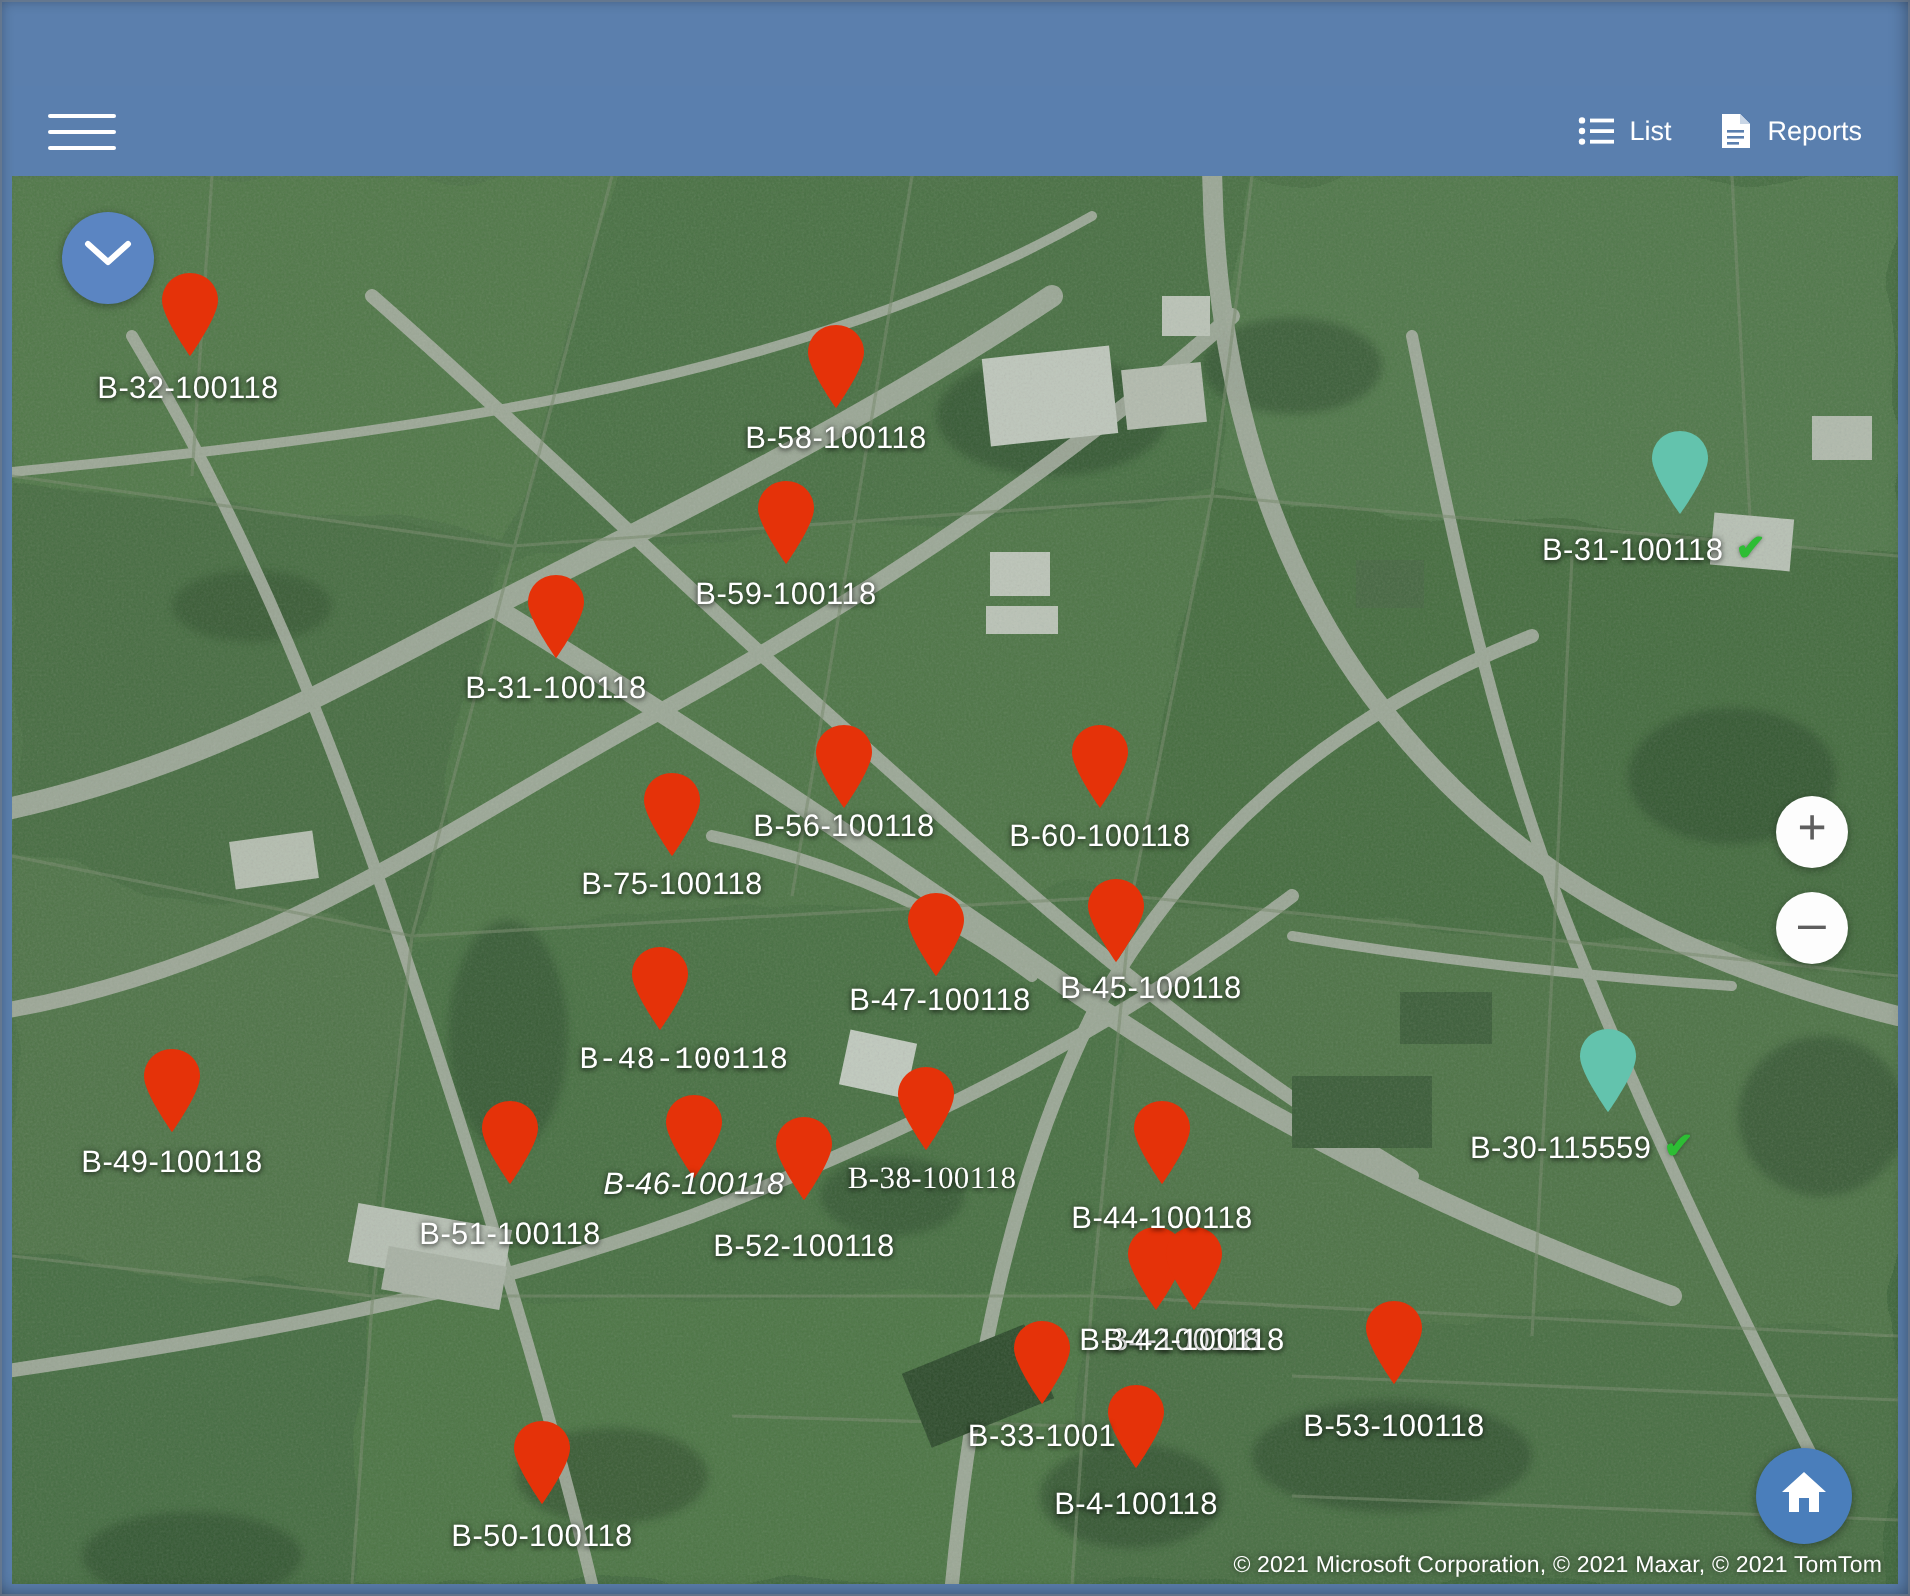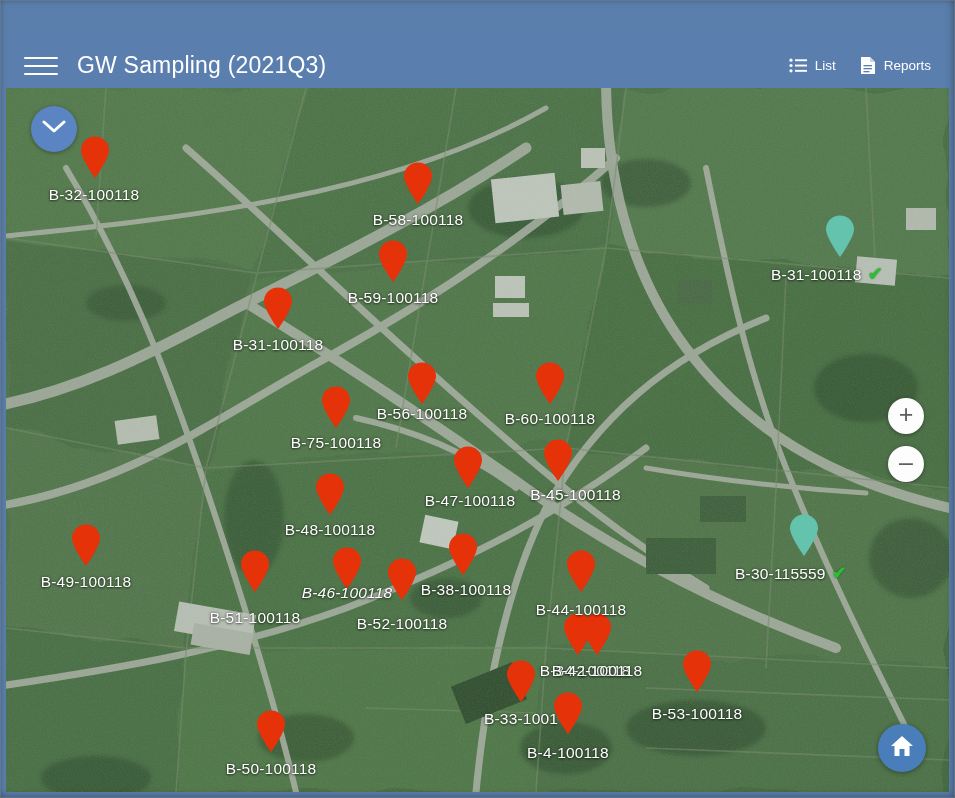--- a/index.html
+++ b/index.html
@@ -231,21 +231,20 @@
 
 <div id="app-window">
 
 
   <div id="appbar">
     <div class="hamburger">
       <span></span>
         <span></span>
         <span></span>
     </div>
-    <span class="page-title">GW Sampling (2021Q3)</span>
 
     <div class="appbar-actions">
       <div class="appbar-action">
         <span>
           <svg width="18" height="15" viewBox="0 0 18 15">
             <circle cx="2" cy="2.2" r="1.6" fill="#fff"></circle>
               <rect x="6" y="1.3" width="12" height="1.9" fill="#fff"></rect>
             <circle cx="2" cy="7.5" r="1.6" fill="#fff"></circle>
               <rect x="6" y="6.6" width="12" height="1.9" fill="#fff"></rect>
             <circle cx="2" cy="12.8" r="1.6" fill="#fff"></circle>
@@ -438,39 +437,39 @@
           <svg viewBox="0 0 30 42">
             <path d="M15 42 C15 42 1 22.5 1 14.2 C1 6.4 7.3 0.5 15 0.5 C22.7 0.5 29 6.4 29 14.2 C29 22.5 15 42 15 42 Z" fill="#e53209"></path>
           </svg>
         </div>
         <div class="site-label" style="left: 552px; top: 398px; padding-left: 35px;"><span>B-45-100118</span></div>
         <div class="pin" style="left: 324px; top: 427px;">
           <svg viewBox="0 0 30 42">
             <path d="M15 42 C15 42 1 22.5 1 14.2 C1 6.4 7.3 0.5 15 0.5 C22.7 0.5 29 6.4 29 14.2 C29 22.5 15 42 15 42 Z" fill="#e53209"></path>
           </svg>
         </div>
-        <div class="site-label" style="left: 324px; top: 433px;"><span>B-48-100118</span></div>
+        <div class="site-label" style="left: 336px; top: 433px; font-family: Liberation Mono, monospace;"><span>B-48-100118</span></div>
         <div class="pin" style="left: 80px; top: 478px;">
           <svg viewBox="0 0 30 42">
             <path d="M15 42 C15 42 1 22.5 1 14.2 C1 6.4 7.3 0.5 15 0.5 C22.7 0.5 29 6.4 29 14.2 C29 22.5 15 42 15 42 Z" fill="#e53209"></path>
           </svg>
         </div>
         <div class="site-label" style="left: 80px; top: 485px;"><span>B-49-100118</span></div>
         <div class="pin" style="left: 798px; top: 468px;">
           <svg viewBox="0 0 30 42">
             <path d="M15 42 C15 42 1 22.5 1 14.2 C1 6.4 7.3 0.5 15 0.5 C22.7 0.5 29 6.4 29 14.2 C29 22.5 15 42 15 42 Z" fill="#63c3ad"></path>
           </svg>
         </div>
         <div class="site-label" style="left: 785px; top: 474px;"><span>B-30-115559</span><span class="check">✔</span></div>
         <div class="pin" style="left: 457px; top: 487px;">
           <svg viewBox="0 0 30 42">
             <path d="M15 42 C15 42 1 22.5 1 14.2 C1 6.4 7.3 0.5 15 0.5 C22.7 0.5 29 6.4 29 14.2 C29 22.5 15 42 15 42 Z" fill="#e53209"></path>
           </svg>
         </div>
-        <div class="site-label" style="left: 460px; top: 493px;"><span>B-38-100118</span></div>
+        <div class="site-label" style="left: 460px; top: 493px; font-family: Liberation Serif, serif;"><span>B-38-100118</span></div>
         <div class="pin" style="left: 575px; top: 504px;">
           <svg viewBox="0 0 30 42">
             <path d="M15 42 C15 42 1 22.5 1 14.2 C1 6.4 7.3 0.5 15 0.5 C22.7 0.5 29 6.4 29 14.2 C29 22.5 15 42 15 42 Z" fill="#e53209"></path>
           </svg>
         </div>
         <div class="site-label" style="left: 575px; top: 513px;"><span>B-44-100118</span></div>
         <div class="pin" style="left: 341px; top: 501px;">
           <svg viewBox="0 0 30 42">
             <path d="M15 42 C15 42 1 22.5 1 14.2 C1 6.4 7.3 0.5 15 0.5 C22.7 0.5 29 6.4 29 14.2 C29 22.5 15 42 15 42 Z" fill="#e53209"></path>
           </svg>
@@ -542,16 +541,17 @@
     </div>
 
     <div class="home-btn">
       <span>
         <svg width="26" height="24" viewBox="0 0 26 24">
           <path d="M13 2 L24 12 L20.5 12 L20.5 22 L15.5 22 L15.5 15 L10.5 15 L10.5 22 L5.5 22 L5.5 12 L2 12 Z" fill="#ffffff"></path>
         </svg>
       </span>
     </div>
 
+    <div class="attribution">© 2021 Microsoft Corporation, © 2021 Maxar, © 2021 TomTom</div>
   </div>
 
   <div class="frame-shadow"></div>
 </div>
 
 </body></html>

